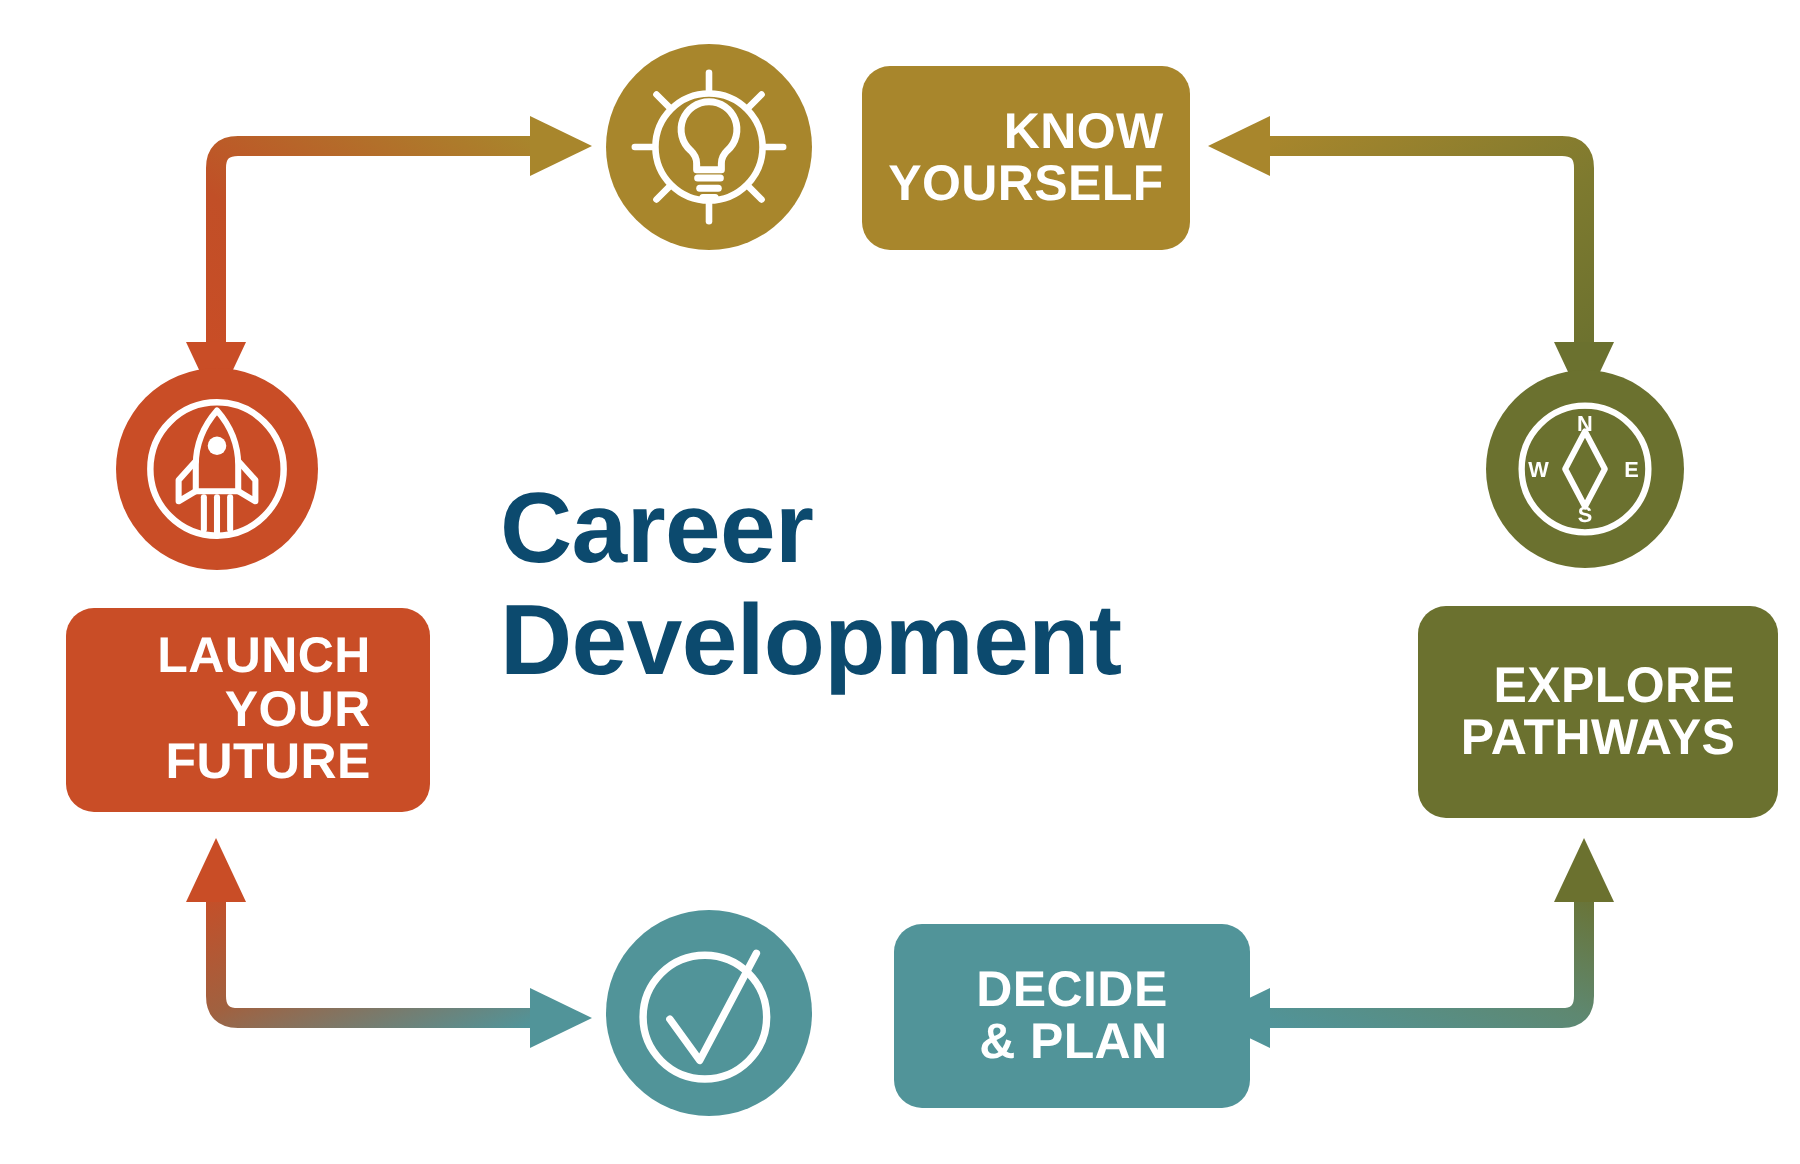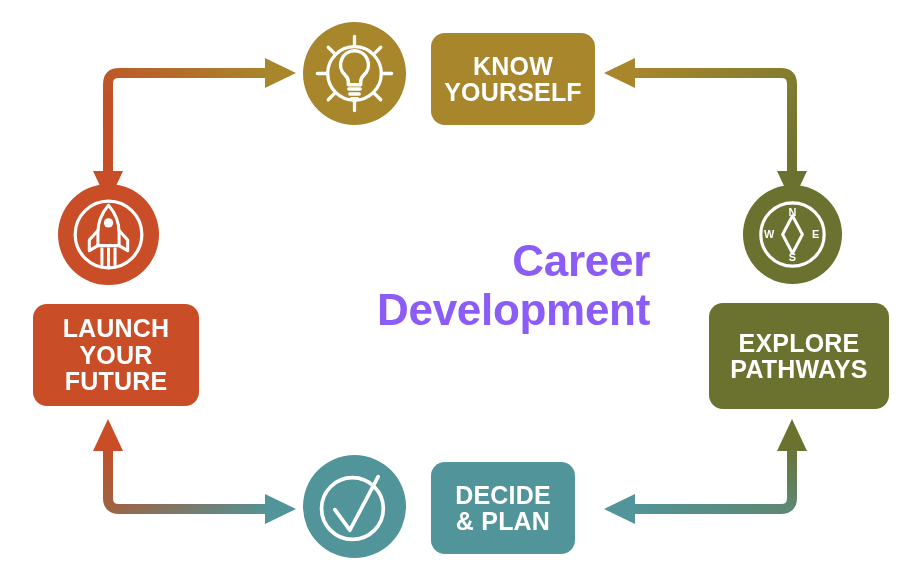--- a/index.html
+++ b/index.html
@@ -3,29 +3,29 @@
 <meta charset="utf-8">
 <style>
   html,body{margin:0;padding:0;background:#ffffff;}
   body{width:900px;height:582px;overflow:hidden;
        font-family:"Liberation Sans",sans-serif;}
   #stage{position:relative;width:900px;height:582px;background:#fff;}
   #arrows{position:absolute;left:0;top:0;width:900px;height:582px;}
 
   .icon-circle{position:absolute;border-radius:50%;display:block;}
   .label-box{position:absolute;border-radius:14px;display:flex;
-             align-items:center;justify-content:center;text-align:center;}
+             align-items:center;justify-content:center;text-align:right;}
   .label-box span{color:#ffffff;font-weight:bold;font-size:25px;
                   line-height:1.06;letter-spacing:.2px;
                   font-family:"Liberation Sans",sans-serif;
                   white-space:pre-line;}
 
   #center-title{position:absolute;left:250px;top:236px;width:400px;
-                text-align:right;color:#8b5cf6;font-weight:bold;
-                font-size:44px;line-height:1.12;letter-spacing:-.3px;
+                text-align:left;color:#0c4a6e;font-weight:bold;
+                font-size:50px;line-height:1.12;letter-spacing:-.3px;
                 white-space:pre-line;
                 font-family:"Liberation Sans",sans-serif;}
 </style>
 </head>
 <body>
 
 <div id="stage">
 
   <svg id="arrows" viewBox="0 0 900 582" xmlns="http://www.w3.org/2000/svg">
     <defs>
@@ -133,21 +133,21 @@
 PATHWAYS</span>
   </div>
 
   <div class="icon-circle" style="left:303px;top:455px;width:103px;height:103px;background:#519499;">
     <svg viewBox="0 0 100 100" width="103" height="103">
       <circle cx="48" cy="52" r="30" fill="none" stroke="#ffffff" stroke-width="3.6"></circle>
       <path d="M31 53 L45.5 73 L73 21" fill="none" stroke="#ffffff" stroke-width="3.6" stroke-linecap="round" stroke-linejoin="round"></path>
     </svg>
   </div>
 
-  <div class="label-box" style="left:431px;top:462px;width:144px;height:92px;background:#519499;">
+  <div class="label-box" style="left:447px;top:462px;width:178px;height:92px;background:#519499;">
     <span>DECIDE
 &amp; PLAN</span>
   </div>
 
   <div class="icon-circle" style="left:58px;top:184px;width:101px;height:101px;background:#C94D26;">
     <svg viewBox="0 0 100 100" width="101" height="101">
       <circle cx="50" cy="50" r="33" fill="none" stroke="#ffffff" stroke-width="3.2"></circle>
       <g fill="none" stroke="#ffffff" stroke-width="3" stroke-linecap="round" stroke-linejoin="round">
         <path d="M50 21
                  c7 8 10.5 17 10.5 27
@@ -156,21 +156,21 @@
         <circle cx="50" cy="38.5" r="4.6" fill="#ffffff" stroke="none"></circle>
         <path d="M39.5 46 L31 55.5 L31 66 L39.5 61"></path>
         <path d="M60.5 46 L69 55.5 L69 66 L60.5 61"></path>
         <line x1="43.5" y1="64" x2="43.5" y2="80"></line>
         <line x1="50" y1="64" x2="50" y2="83"></line>
         <line x1="56.5" y1="64" x2="56.5" y2="80"></line>
       </g>
     </svg>
   </div>
 
-  <div class="label-box" style="left:33px;top:304px;width:166px;height:102px;background:#C94D26;">
+  <div class="label-box" style="left:33px;top:304px;width:166px;height:102px;background:#C94D26;padding-left:16px;">
     <span>LAUNCH
 YOUR
 FUTURE</span>
   </div>
 
   <div id="center-title">Career
 Development</div>
 
 </div>
 

